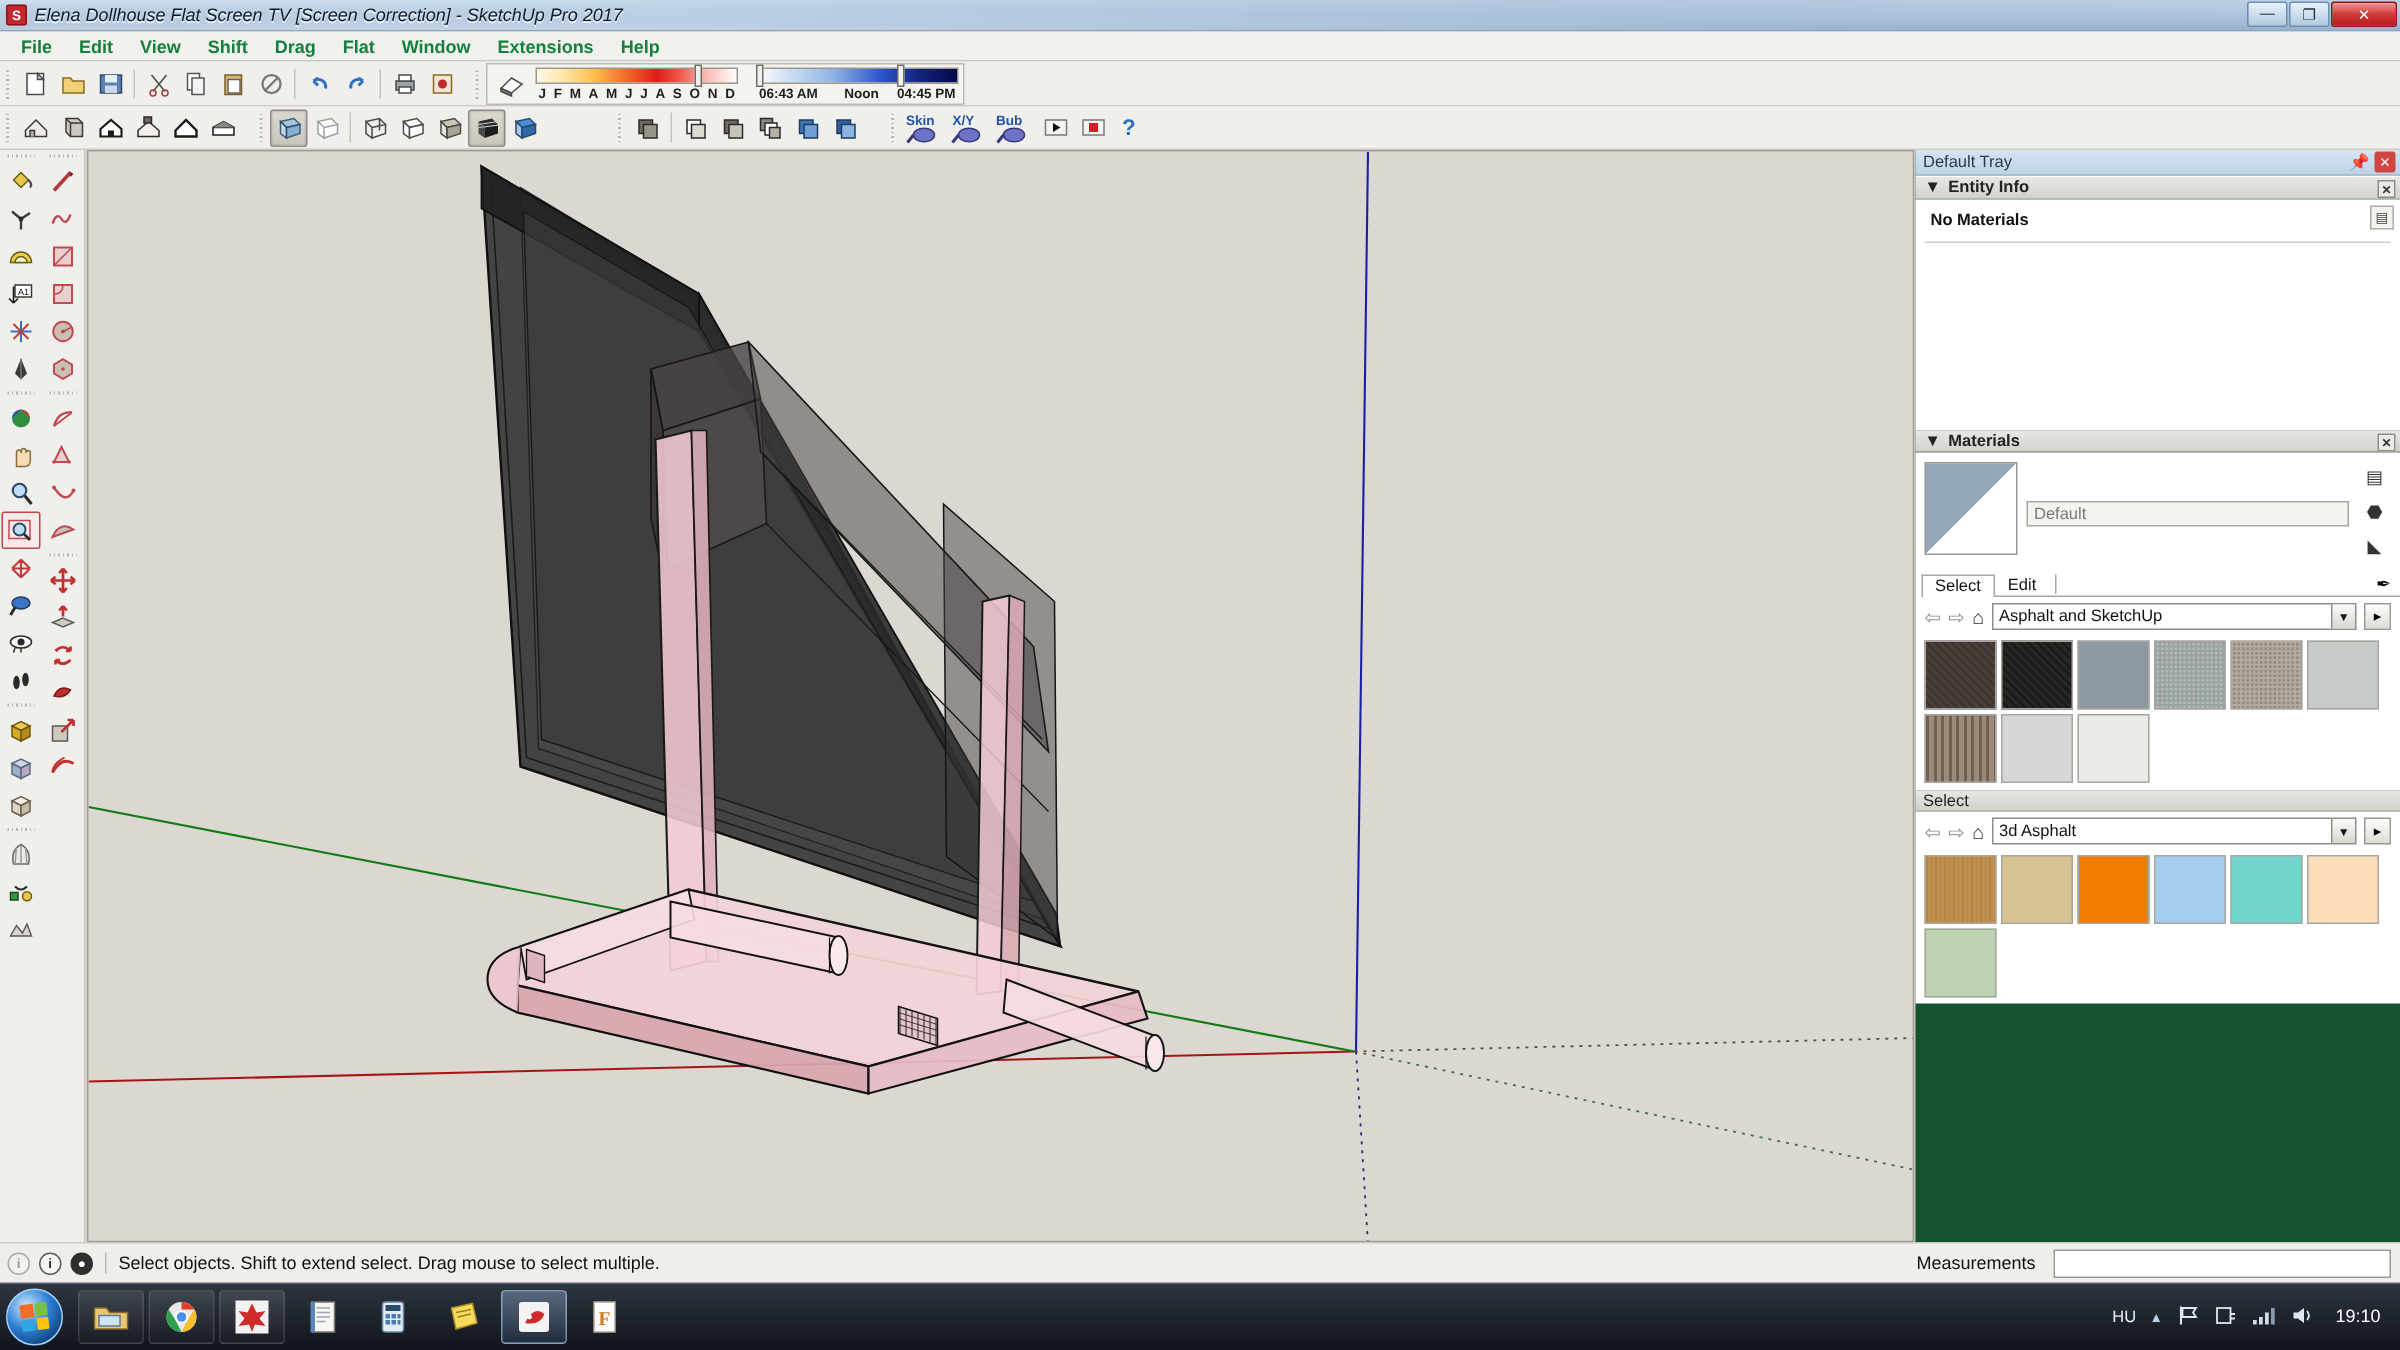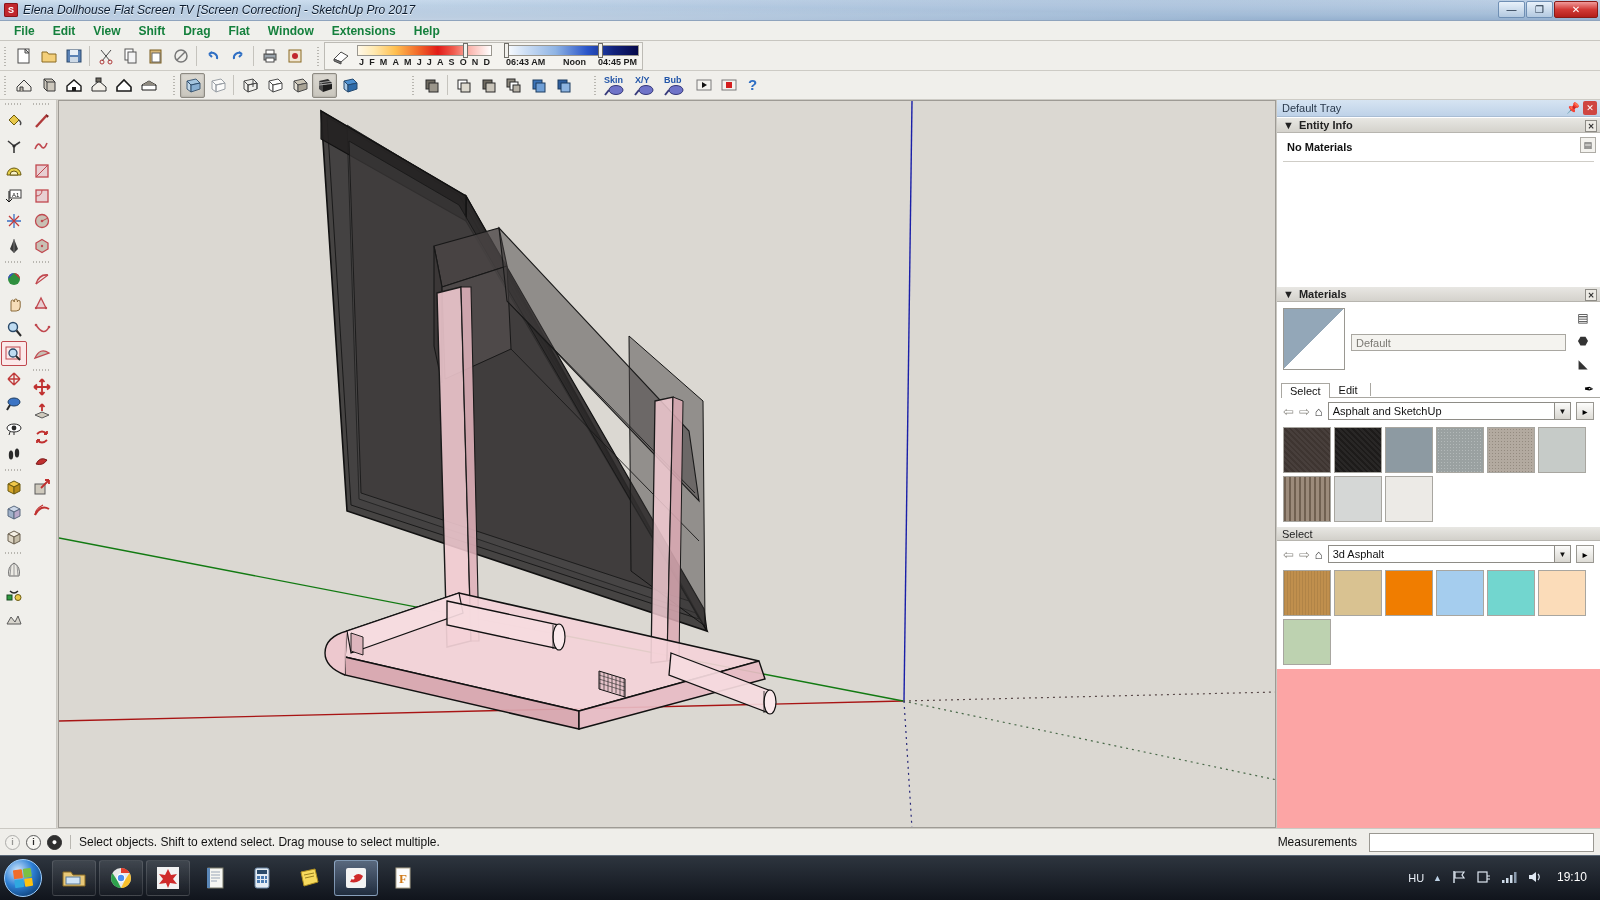--- a/index.html
+++ b/index.html
@@ -143,21 +143,21 @@
   
   .viewport{
     position:absolute; left:58px; top:100px; width:1218px; height:728px;
     background:#dbd8d2; overflow:hidden;
     border:1px solid #9e9b95;
   }
 
   
   .tray{
     position:absolute; left:1276px; top:100px; width:324px; height:728px;
-    background:#fca5a5; border-left:1px solid #c9c7c1;
+    background:#14532d; border-left:1px solid #c9c7c1;
   }
   .tray-title{
     height:17px; background:linear-gradient(180deg,#d6e4f2,#bed2e8);
     display:flex;align-items:center; padding-left:5px;
     font-size:11px;color:#2b3a4c; border-bottom:1px solid #a9bdd4;
     position:relative;
   }
   .tray-pin{ position:absolute; right:20px; top:2px; font-size:11px; color:#31465c;}
   .tray-close{ position:absolute; right:3px; top:1px; width:14px;height:14px;
     background:#cf4642;color:#fff;font-size:9px;display:flex;align-items:center;justify-content:center;border-radius:2px;}

